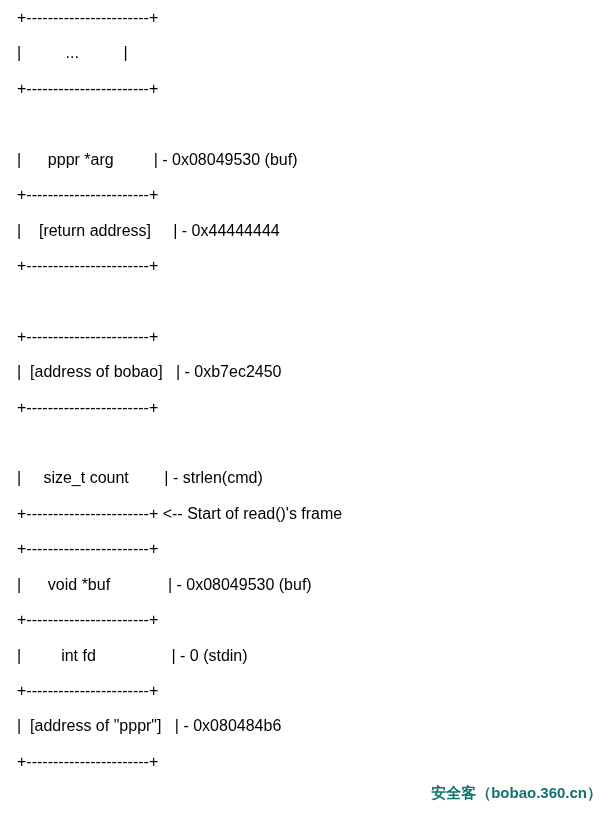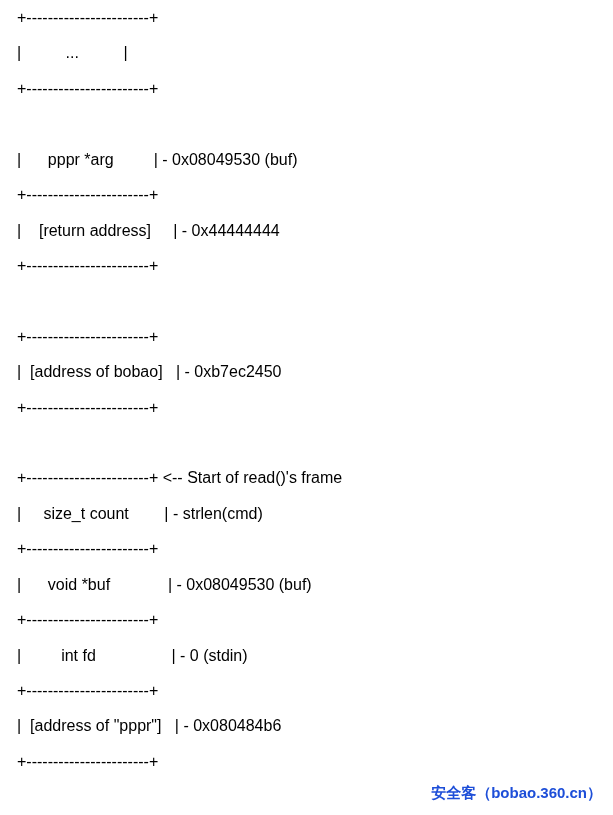--- a/index.html
+++ b/index.html
@@ -53,24 +53,24 @@
       <div class="line"></div>
       <div class="line">|      pppr *arg         | - 0x08049530 (buf)</div>
       <div class="line">+-----------------------+</div>
       <div class="line">|    [return address]     | - 0x44444444</div>
       <div class="line">+-----------------------+</div>
       <div class="line"></div>
       <div class="line">+-----------------------+</div>
       <div class="line">|  [address of bobao]   | - 0xb7ec2450</div>
       <div class="line">+-----------------------+</div>
       <div class="line"></div>
+      <div class="line">|     size_t count        | - strlen(cmd)</div>
       <div class="line">+-----------------------+ &lt;-- Start of read()'s frame</div>
-      <div class="line">|     size_t count        | - strlen(cmd)</div>
       <div class="line">+-----------------------+</div>
       <div class="line">|      void *buf             | - 0x08049530 (buf)</div>
       <div class="line">+-----------------------+</div>
       <div class="line">|         int fd                 | - 0 (stdin)</div>
       <div class="line">+-----------------------+</div>
       <div class="line">|  [address of "pppr"]   | - 0x080484b6</div>
       <div class="line">+-----------------------+</div>
     </div>
-  <div class="watermark" style="color: #1d4ed8;">安全客（bobao.360.cn）</div>
+  <div class="watermark" style="color: #0f766e;">安全客（bobao.360.cn）</div>
 </div>
 
 </body></html>

